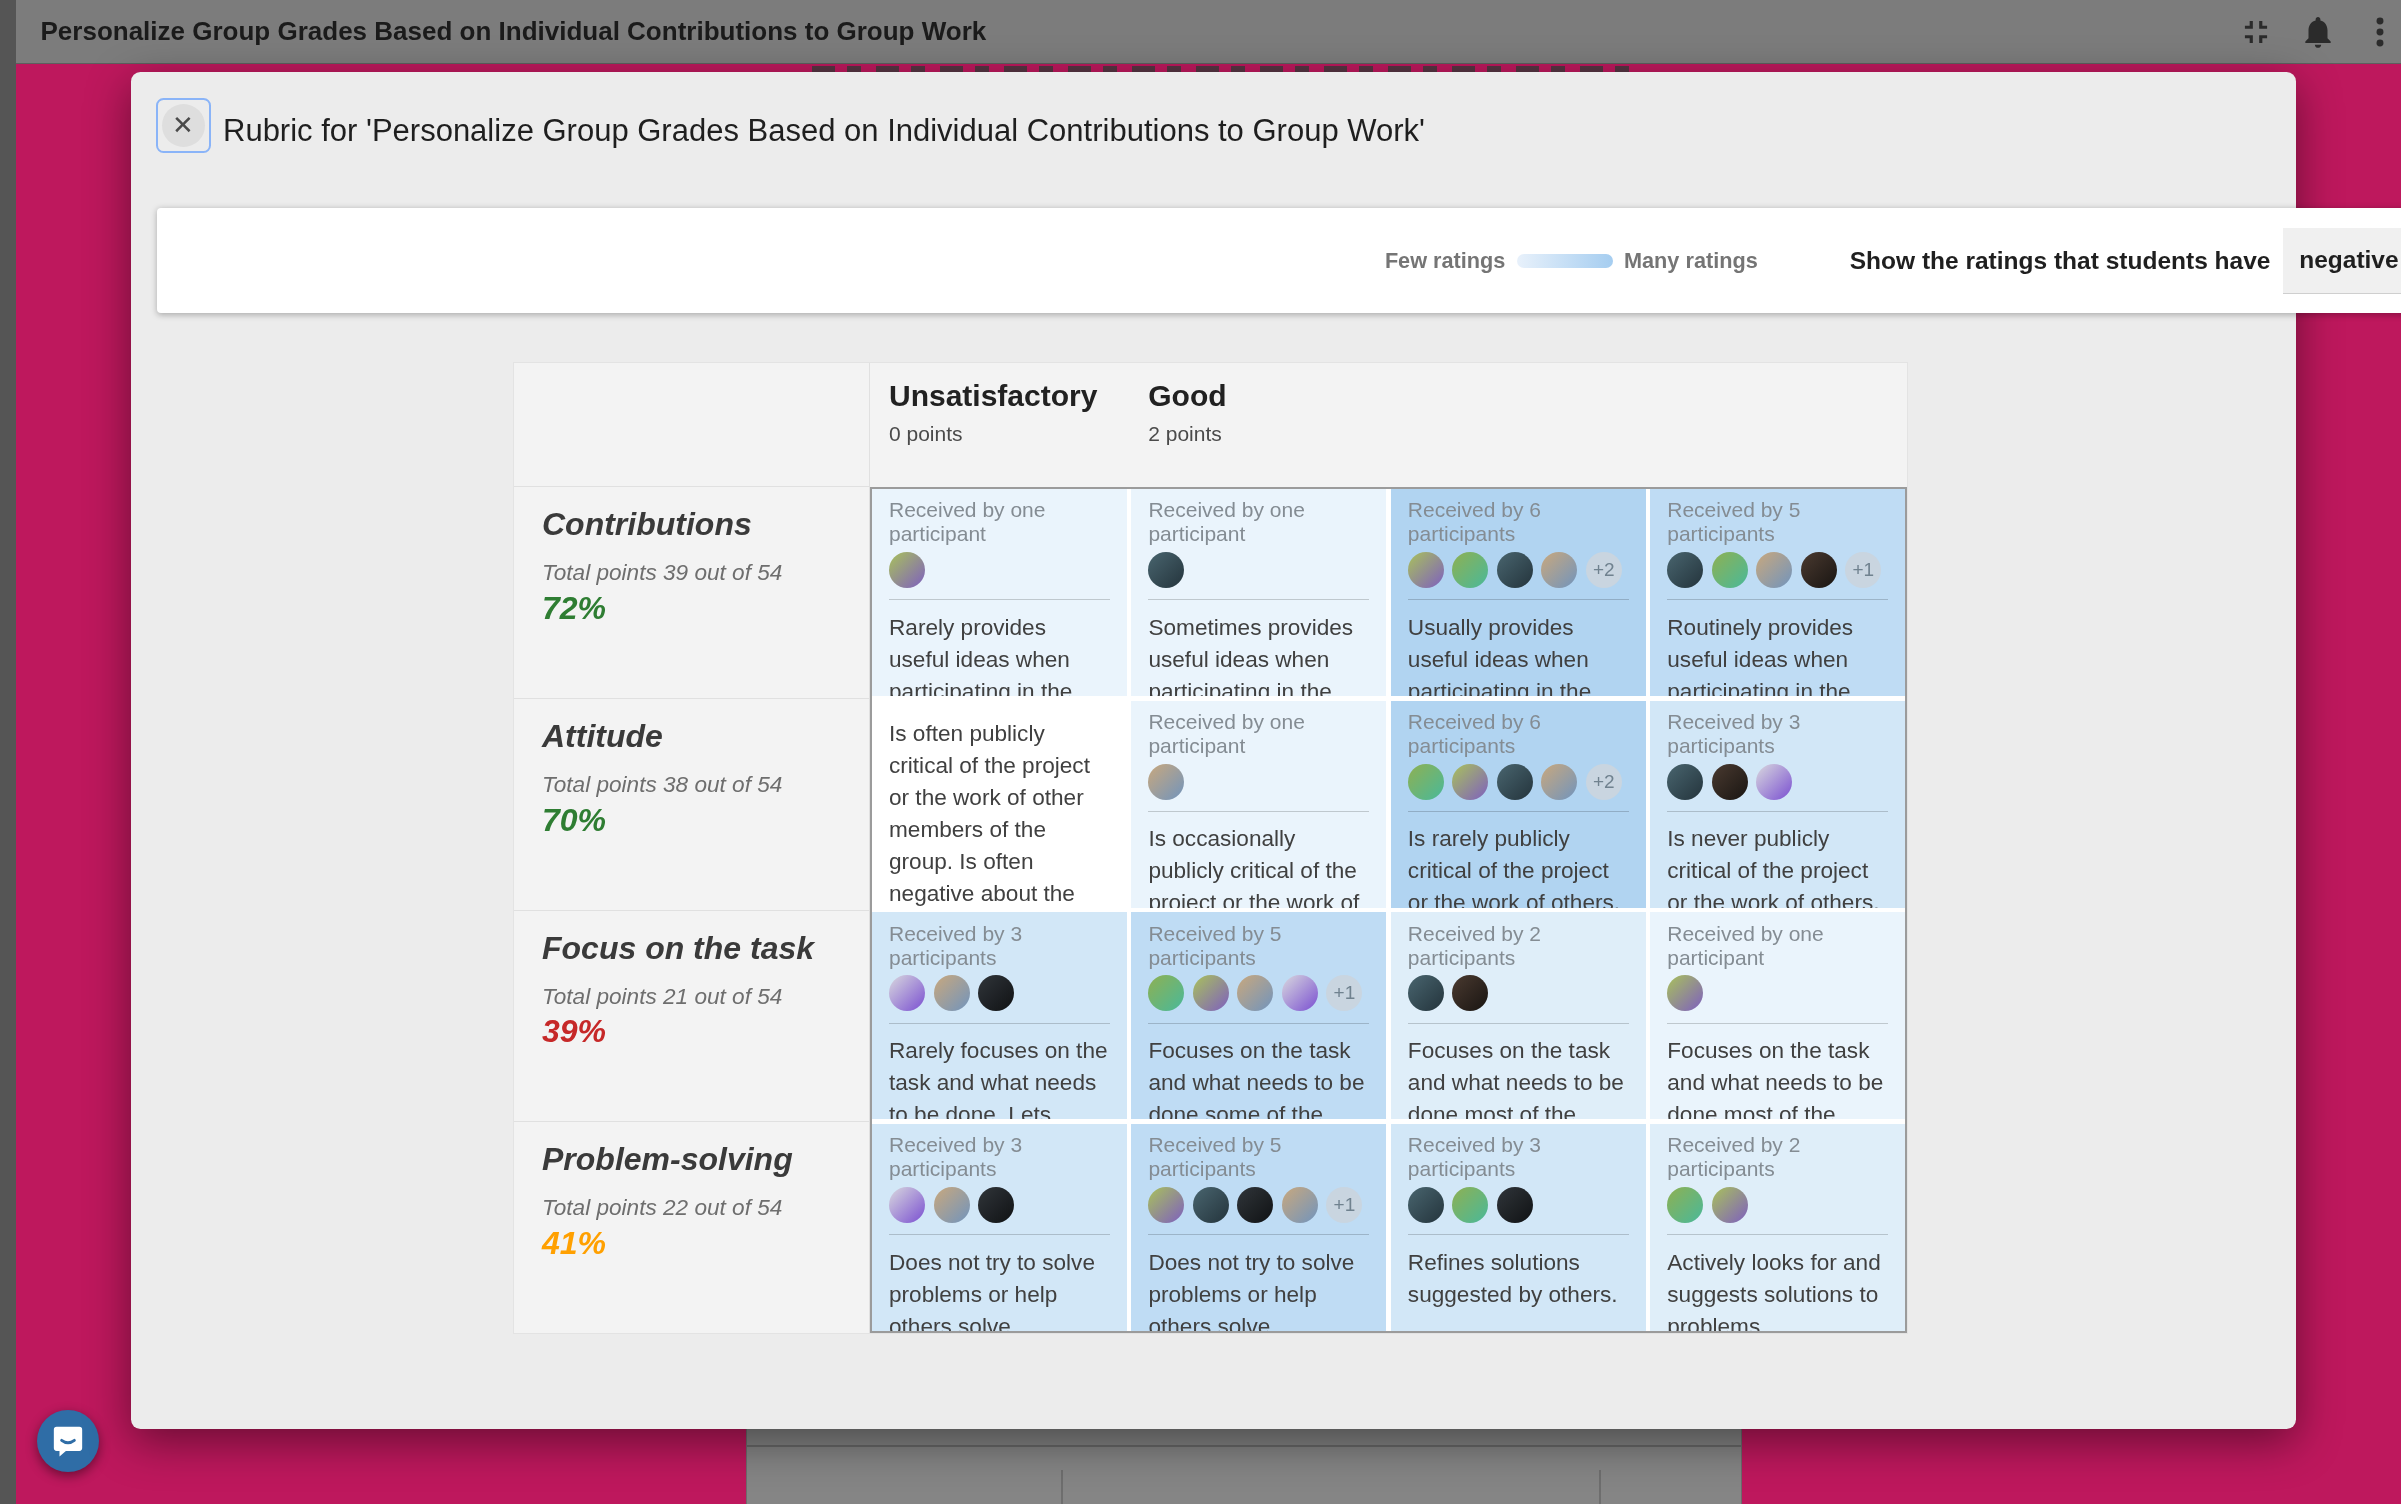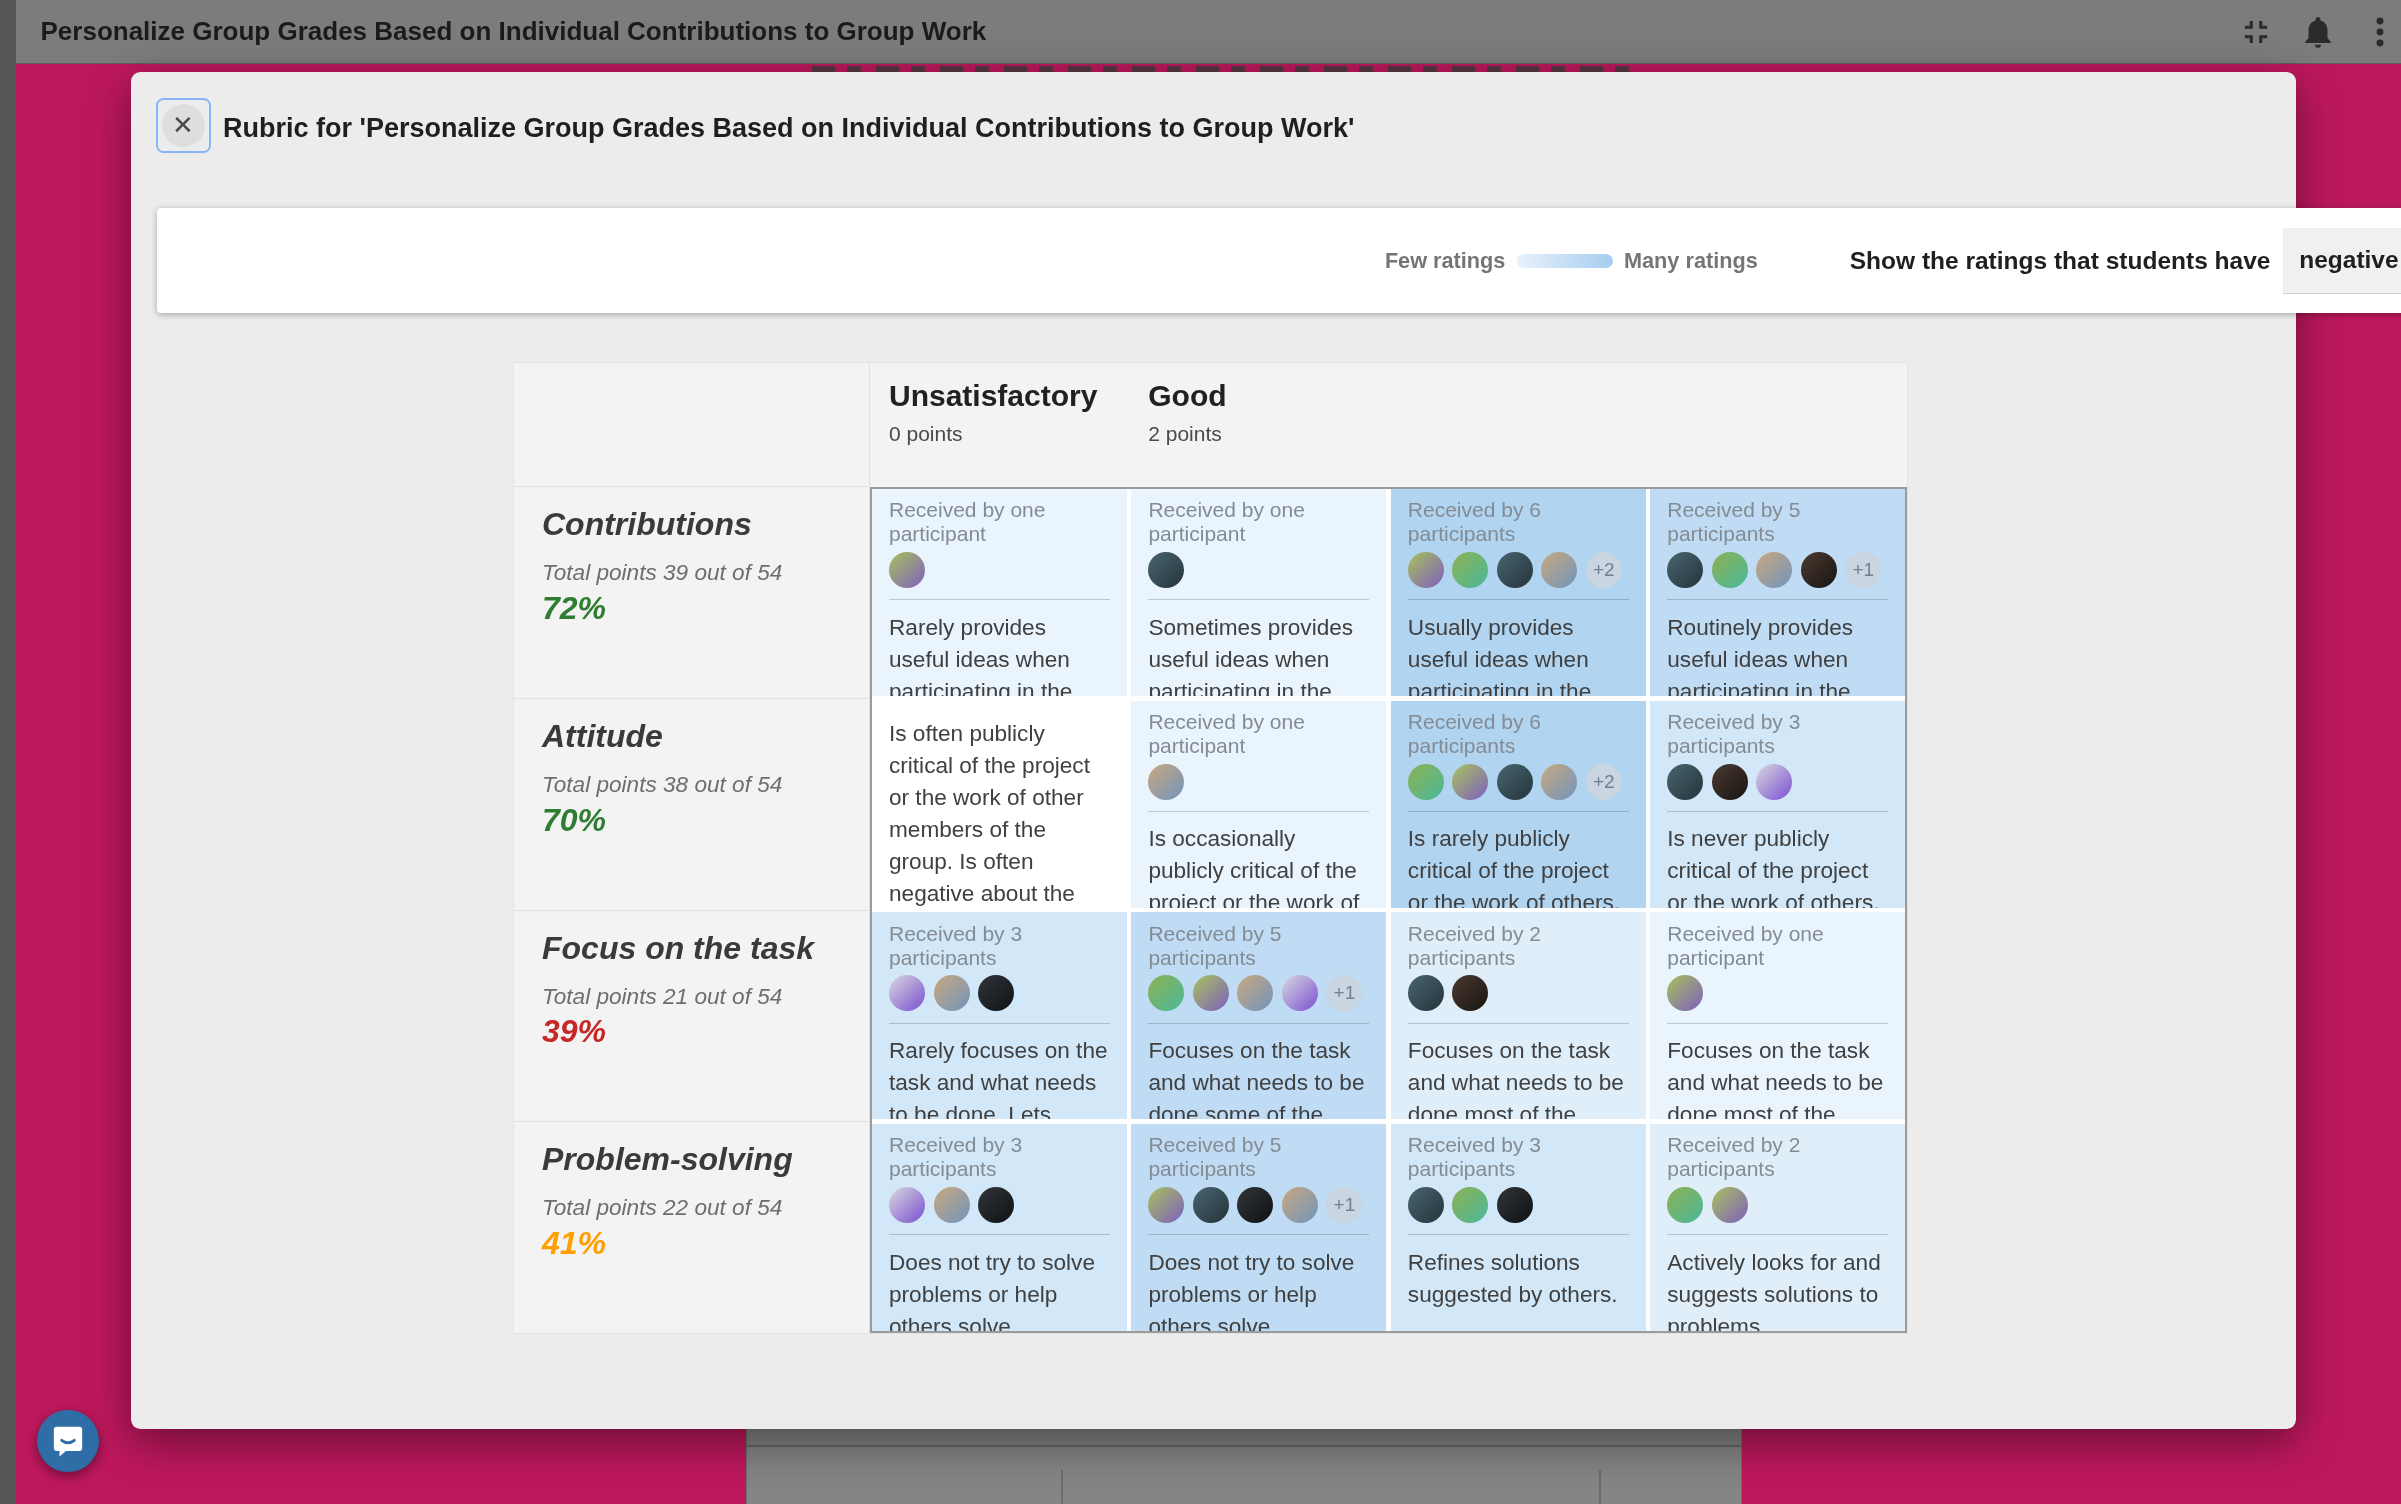--- a/index.html
+++ b/index.html
@@ -49,21 +49,21 @@
   .close-btn {
     position:absolute; left:24.5px; top:26px; width:55px; height:55px;
     border:2.8px solid #8ab4f8; border-radius:7.5px; background:transparent;
     display:flex; align-items:center; justify-content:center; cursor:pointer;
   }
   .close-btn .circ {
     width:43px; height:43px; border-radius:50%; background:#dedede;
     display:flex; align-items:center; justify-content:center;
     font-size:26px; color:#4a4a4a;
   }
-  .modal-title { position:absolute; left:92px; top:41px; font-size:27px; font-weight:700; color:#1f1f1f; }
+  .modal-title { position:absolute; left:92px; top:41px; font-size:31px; font-weight:400; color:#1f1f1f; }
 
   .filter-card {
     position:absolute; left:26px; top:136px; width:2313px; height:105px;
     background:#ffffff; border-radius:4px; box-shadow:0 1.9px 6.6px rgba(0,0,0,.28);
     display:flex; align-items:center; justify-content:flex-end; padding-right:22.6px;font-weight:bold;
   }
   .legend-label { font-size:21.7px; color:#757575; }
   .legend-bar { width:96px; height:14px; border-radius:7.5px; margin:0 11.3px;
     background:linear-gradient(90deg,#e8f1fb,#a5cdf0); }
   .filter-prompt { font-size:24.5px; color:#1f1f1f; margin-left:92px; }

